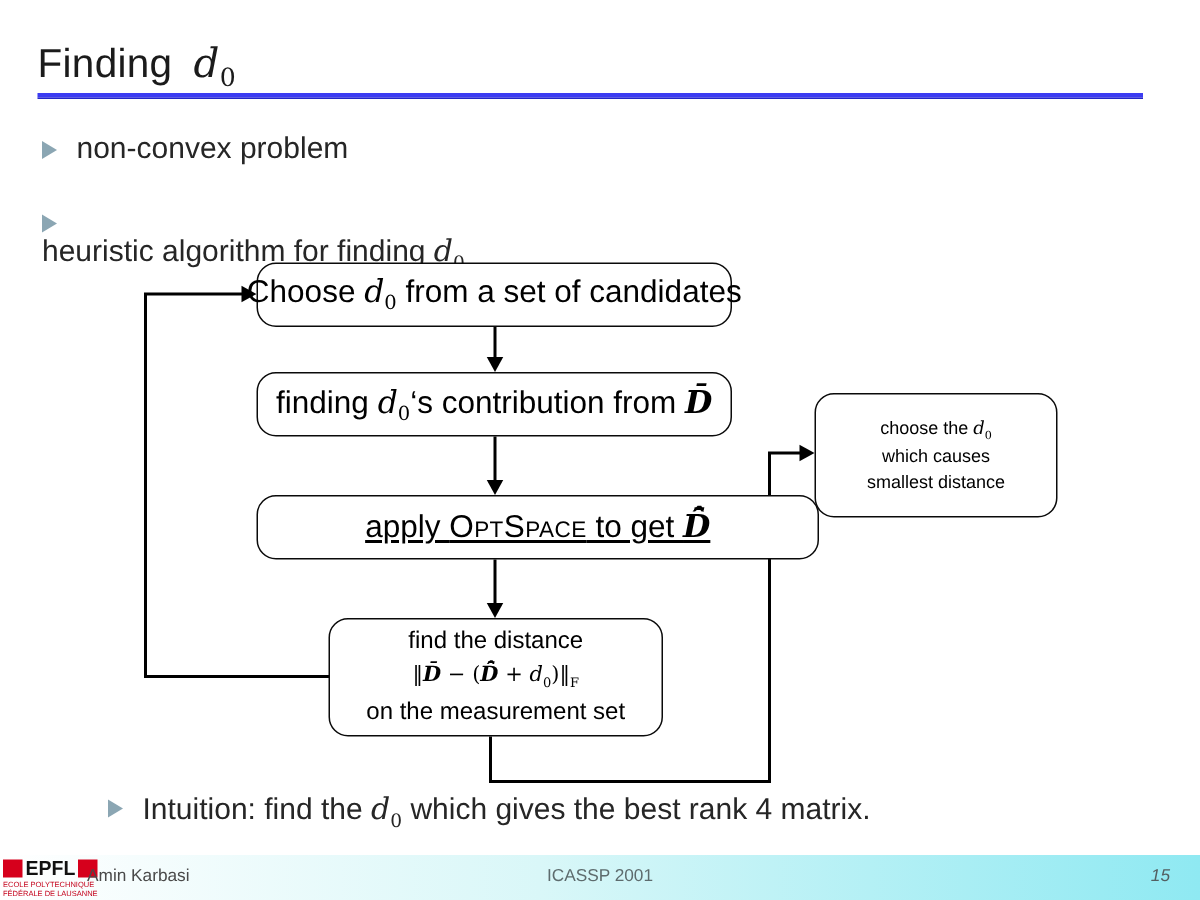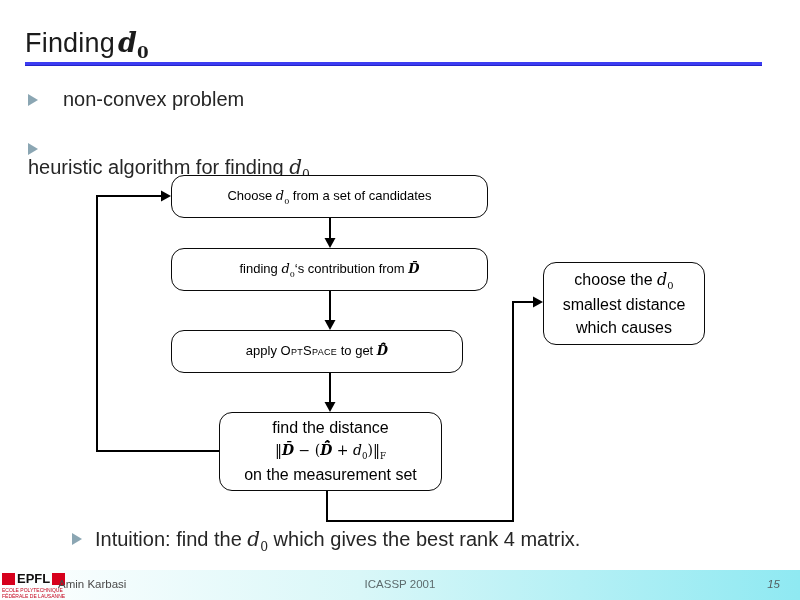--- a/index.html
+++ b/index.html
@@ -3,38 +3,38 @@
 <meta charset="utf-8">
 <style>
   html,body{margin:0;padding:0;background:#888;}
   .slide{
     position:relative;width:800px;height:600px;background:#ffffff;
     font-family:"Liberation Sans",sans-serif;color:#1f1f1f;overflow:hidden;
     margin:0 auto;
   }
   
   .title{position:absolute;left:25px;top:27px;font-size:27px;color:#1b1b1b;letter-spacing:.2px;}
-  .title .mi{margin-left:3px;font-weight:bold;}
+  .title .mi{margin-left:14px;}
   .rule{position:absolute;left:25px;top:62px;width:737px;}
   .rule .rule-a{height:3px;background:#3c3cf2;}
   .rule .rule-b{height:1px;background:#2525c9;margin-top:0px;}
   
   .mi{font-family:"DejaVu Serif",serif;font-style:italic;}
   .mbf{font-family:"DejaVu Serif",serif;font-style:italic;font-weight:bold;}
   sub{font-size:.62em;font-style:normal;font-family:"DejaVu Serif",serif;}
   .smallcaps{font-variant:small-caps;letter-spacing:.3px;}
   
   .bullet{position:absolute;left:28px;display:flex;align-items:flex-start;font-size:20px;color:#262626;}
   .tri{width:0;height:0;border-left:10px solid #8ba6b3;border-top:6px solid transparent;
        border-bottom:6px solid transparent;margin:6px 13px 0 0;flex:none;}
   
   .fc-box{
     position:absolute;box-sizing:border-box;border:1.7px solid #0a0a0a;border-radius:13px;
     background:#fff;display:flex;flex-direction:column;align-items:center;justify-content:center;
-    font-size:13px;color:#000;text-align:center;line-height:1.4;
+    font-size:21px;color:#000;text-align:center;line-height:1.4;
   }
   .fc-box .ln{white-space:nowrap;}
   .formula{font-family:"DejaVu Serif",serif;font-size:14px;}
   .connectors{position:absolute;left:0;top:0;pointer-events:none;}
   
   .footer{
     position:absolute;left:0;bottom:0;width:800px;height:30px;
     background:linear-gradient(90deg,#ffffff 0%,#d9f7f8 45%,#8fe9f2 100%);
     font-size:11.5px;color:#4f5b5d;
   }
@@ -53,21 +53,21 @@
 <div class="slide">
 
   <div class="title">
     <span>Finding</span><span class="mi"><span>d</span><sub>0</sub></span>
   </div>
   <div class="rule">
     <div class="rule-a"></div>
       <div class="rule-b"></div>
   </div>
 
-  <div class="bullet" style="top:88px;gap:12px;">
+  <div class="bullet" style="top:88px;">
     <span class="tri"></span>
     <span>non-convex problem</span>
   </div>
 
   <div class="bullet" style="top:137px;flex-direction:column;">
     <span class="tri"></span>
     <span><span>heuristic algorithm for finding </span><span class="mi"><span>d</span><sub>0</sub></span></span>
   </div>
 
   <svg class="connectors" width="800" height="600" viewBox="0 0 800 600">
@@ -89,34 +89,34 @@
   </svg>
 
   <div class="fc-box" style="left:171px;top:175px;width:317px;height:43px;">
     <div class="ln"><span>Choose </span><span class="mi"><span>d</span><sub>0</sub></span><span> from a set of candidates</span></div>
   </div>
 
   <div class="fc-box" style="left:171px;top:248px;width:317px;height:43px;">
     <div class="ln"><span>finding </span><span class="mi"><span>d</span><sub>0</sub></span><span>‘s contribution from </span><span class="mbf">D̄</span></div>
   </div>
 
-  <div class="fc-box" style="left:171px;top:330px;width:292px;height:43px;">
+  <div class="fc-box" style="left:171px;top:330px;width:375px;height:43px;text-decoration:underline;">
     <div class="ln"><span>apply </span><span class="smallcaps">OptSpace</span><span> to get </span><span class="mbf">D̄̂</span></div>
   </div>
 
   <div class="fc-box" style="left:219px;top:412px;width:223px;height:79px;font-size:16px;line-height:1.5;">
     <div class="ln">find the distance</div>
     <div class="ln formula"><span>‖</span><span class="mbf">D̄</span><span> − (</span><span class="mbf">D̄̂</span><span> + </span><span class="mi">d</span><sub>0</sub><span>)‖</span><sub>F</sub></div>
     <div class="ln">on the measurement set</div>
   </div>
 
-  <div class="fc-box" style="left:543px;top:262px;width:162px;height:83px;font-size:16px;line-height:1.45;">
+  <div class="fc-box" style="left:543px;top:262px;width:162px;height:83px;font-size:12px;line-height:1.45;">
     <div class="ln"><span>choose the </span><span class="mi"><span>d</span><sub>0</sub></span></div>
+    <div class="ln">which causes</div>
     <div class="ln">smallest distance</div>
-    <div class="ln">which causes</div>
   </div>
 
   <div class="bullet" style="top:527px;padding-left:44px;">
     <span class="tri"></span>
     <span><span>Intuition: find the </span><span class="mi"><span>d</span><sub>0</sub></span><span> which gives the best rank 4 matrix.</span></span>
   </div>
 
   <div class="footer">
     <div class="logo">
       <div class="logo-row">

